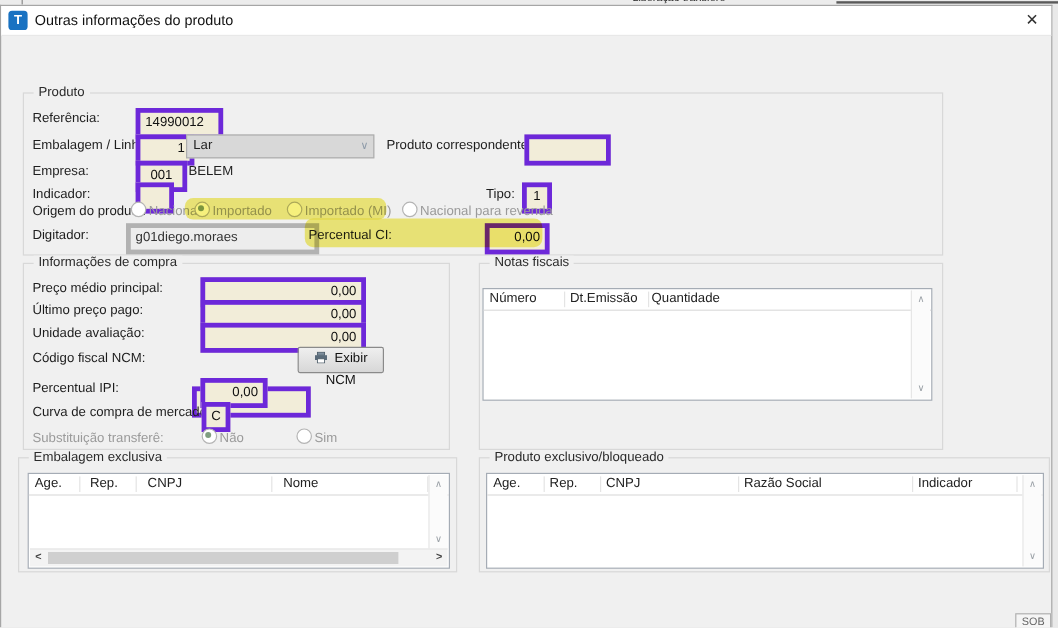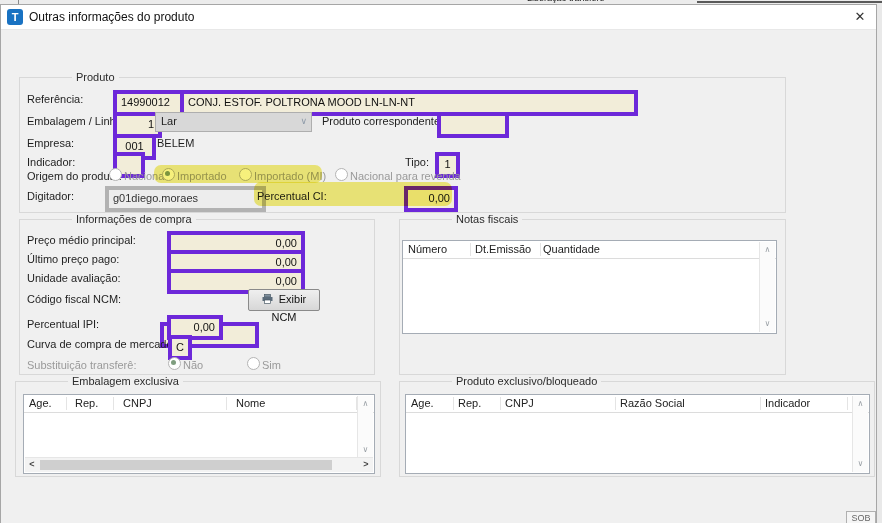--- a/index.html
+++ b/index.html
@@ -25,21 +25,21 @@
   #voltar-btn .vlabel{display:block;font-size:10px;color:#1a1a1a;line-height:11px;}
   
   .lbl{position:absolute;font-size:11px;color:#1e1e1e;white-space:nowrap;line-height:13px;}
   .lbl.dis{color:#9a9a9a;}
   .fld{position:absolute;background:#f2edd9;border:4px solid #6d28d9;font-size:11px;color:#111;
        line-height:16px;padding:0 4px;white-space:nowrap;overflow:hidden;}
   .fld.num{text-align:right;}
   .fld.ctr{text-align:center;padding:0 1px;}
   .fld.gray{background:#ededed;border-color:#b2b2b2;color:#333;}
   .grp{position:absolute;border:1px solid #d8d8d8;}
-  .gt{position:absolute;top:-7px;left:8px;background:#f0f0f0;padding:0 4px;font-size:11px;color:#2b2b2b;white-space:nowrap;margin-left:44px;}
+  .gt{position:absolute;top:-7px;left:8px;background:#f0f0f0;padding:0 4px;font-size:11px;color:#2b2b2b;white-space:nowrap;}
   .dd{position:absolute;background:#d8d8d8;border:1px solid #aeaeae;font-size:11px;color:#222;
       line-height:16px;padding:0 5px;}
   .dch{position:absolute;right:4px;top:2px;font-size:9px;color:#8d9aa8;line-height:12px;}
   .radio{position:absolute;width:11px;height:11px;border:1px solid #b4b4b4;border-radius:50%;background:#fff;}
   .rdot{position:absolute;left:2px;top:2px;width:5px;height:5px;border-radius:50%;background:transparent;}
   .rdot.on{background:#7f9e7f;}
   .hl{position:absolute;background:rgba(240,230,44,0.62);border-radius:7px;mix-blend-mode:multiply;}
   .tbl{position:absolute;background:#fff;border:1px solid #a5acb5;}
   .th{position:absolute;top:2px;font-size:11px;color:#222;white-space:nowrap;}
   .sep{position:absolute;top:2px;width:1px;height:13px;background:#e4e4e4;}
@@ -73,21 +73,20 @@
       <span id="win-title">Outras informações do produto</span>
       <span id="close-btn">✕</span>
     </div>
 
 
     <div class="grp" style="left:18px;top:72px;width:765px;height:134px;">
       <span class="gt">Produto</span>
 
       <span class="lbl" style="left:7px;top:15px;">Referência:</span>
       <div class="fld" style="left:93px;top:12px;width:57px;height:18px;">14990012</div>
-      <div class="fld" style="left:160px;top:12px;width:442px;height:18px;">CONJ. ESTOF. POLTRONA MOOD LN-LN-NT</div>
 
       <span class="lbl" style="left:7px;top:37px;">Embalagem / Linha:</span>
       <div class="fld num" style="left:93px;top:34px;width:33px;height:18px;">1</div>
       <div class="dd" style="left:135px;top:34px;width:145px;height:18px;">
         <span>Lar</span>
         <span class="dch">∨</span>
       </div>
       <span class="lbl" style="left:302px;top:37px;">Produto correspondente:</span>
       <div class="fld" style="left:417px;top:34px;width:56px;height:18px;"></div>
 

